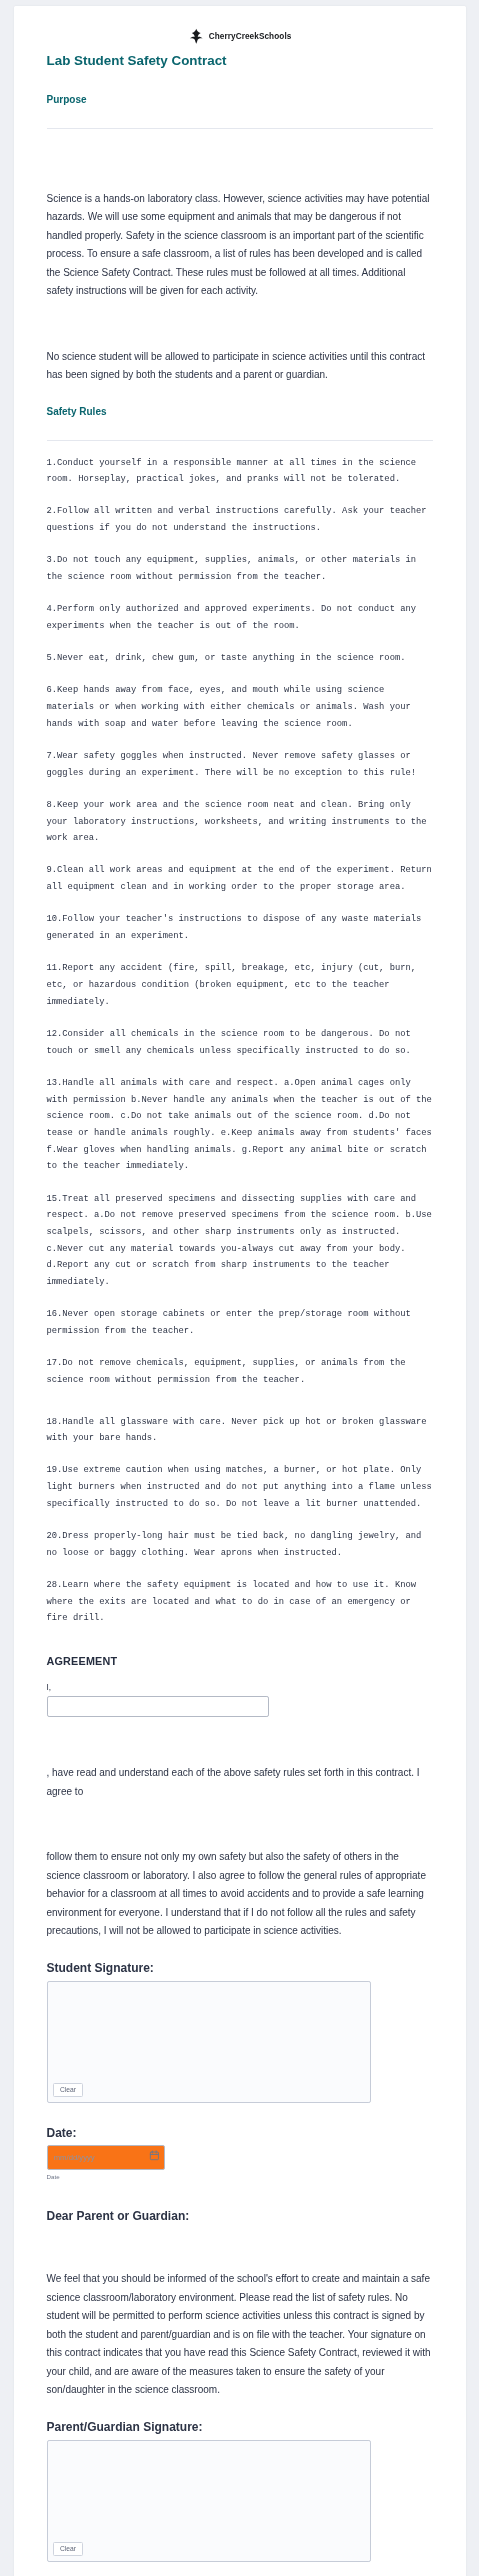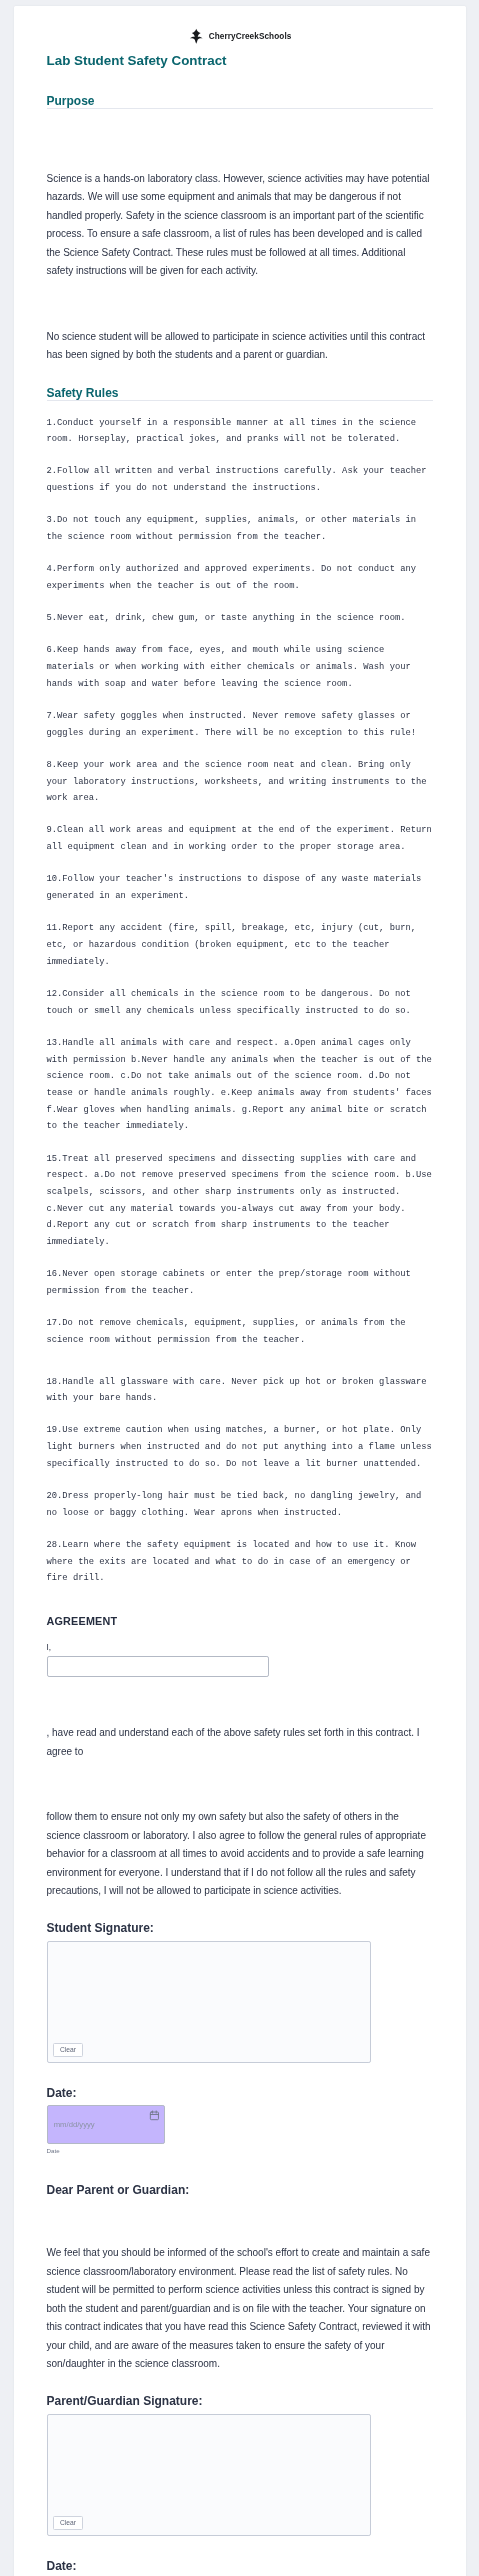--- a/index.html
+++ b/index.html
@@ -21,22 +21,22 @@
   }
 
   
   .logo-row { display: flex; align-items: center; justify-content: center; gap: 4.6px; padding: 3.1px 0 8.2px; }
   .logo-mark { width: 16.5px; height: 16.5px; display: inline-flex; }
   .brand { font-size: 8.2px; font-weight: 700; color: #17191c; letter-spacing: 0.1px; }
   .form-title { text-align: left; font-size: 13.4px; font-weight: 700; color: #0a656e; padding: 1px 0 4.1px; }
 
   
   .section-heading {
-    font-size: 12px; font-weight: 700; color: #0a656e;
-    margin: 21.6px 0 0; padding-bottom: 0; border-bottom: 0.5px solid #e4e7ee;
+    font-size: 10px; font-weight: 700; color: #0a656e;
+    margin: 21.6px 0 0; padding-bottom: 23px; border-bottom: 0.5px solid #e4e7ee;
   }
   .section-body { padding-top: 13.4px; }
   .para { font-size: 10px; line-height: 1.85; margin-bottom: 13.4px; color: #2c3345; margin-top: 47px; }
   .rule { font-size: 8.8px; line-height: 1.9; margin-bottom: 15.5px; color: #2c3345; font-family: Liberation Mono, monospace; }
   .rule.gap-before { margin-top: 25px; }
 
   
   .agreement-heading { font-size: 10.8px; font-weight: 700; color: #252d3f; margin: 28px 0 15.5px; letter-spacing: 0.2px; }
   .plain-label { font-size: 8.2px; margin-bottom: 4.1px; }
   .field-label { font-size: 12px; font-weight: 700; margin-bottom: 5.2px; color: #2c3345; }
@@ -53,22 +53,22 @@
   }
   .clear-button {
     position: absolute; left: 5.2px; bottom: 4.6px;
     font-size: 6.7px; color: #5e6577; background: #ffffff; border: 0.5px solid #cfd4de;
     border-radius: 1.5px; padding: 2.6px 6.2px; cursor: pointer; font-family: inherit;
   }
 
   .date-field { margin-top: 23px; }
   .date-wrap { position: relative; width: 118px; }
   .date-input {
-    width: 100%; height: 39px; border: 0.5px solid #b3b9c5; border-radius: 2.1px;
-    padding: 0 20.6px 0 6.2px; font-size: 7.7px; font-family: inherit; color: #2c3345; background: #c4b5fd;
+    width: 100%; height: 25px; border: 0.5px solid #b3b9c5; border-radius: 2.1px;
+    padding: 0 20.6px 0 6.2px; font-size: 7.7px; font-family: inherit; color: #2c3345; background: #f97316;
   }
   .date-input::placeholder { color: #8b93a5; }
   .calendar-icon { position: absolute; right: 5.2px; top: 5.2px; width: 10.8px; height: 10.8px; color: #6f7688; cursor: pointer; }
   .sub-label { font-size: 6.2px; color: #6f7688; margin-top: 3.6px; }
 
   .parent-block { margin-top: 29px; }
 
   
   .question { margin-top: 23px; }
   .q-label { font-size: 8.2px; font-weight: 700; margin-bottom: 7.2px; }

